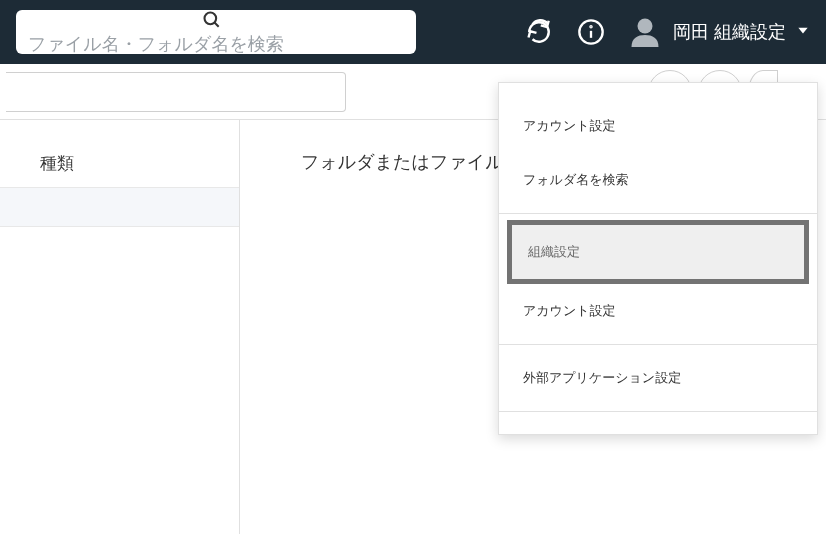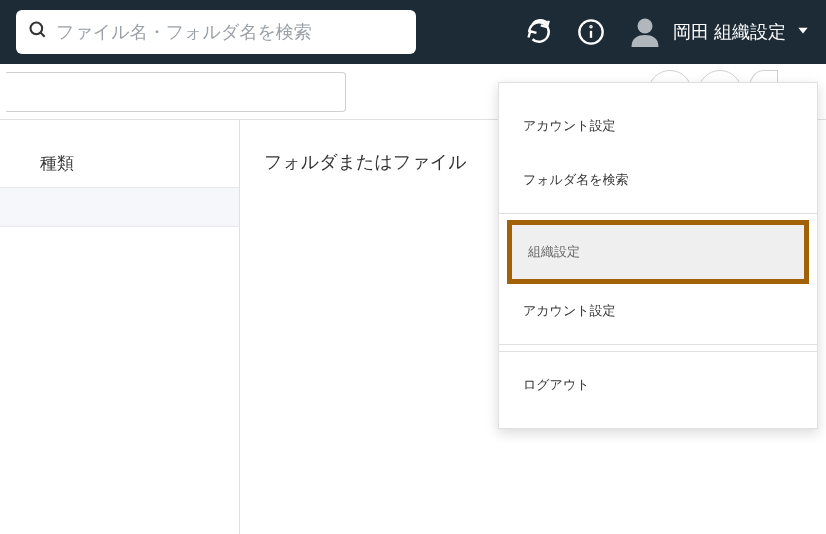--- a/index.html
+++ b/index.html
@@ -23,20 +23,21 @@
       padding: 0 16px;
     }
     .search-container {
       background: #ffffff;
       border-radius: 6px;
       height: 44px;
       width: 400px;
       display: flex;
       align-items: center;
       padding: 0 12px;
+      flex-direction: column;
     }
     .search-icon {
       margin-right: 8px;
       flex-shrink: 0;
     }
     .search-input {
       border: none;
       outline: none;
       font-size: 18px;
       color: #333;
@@ -122,20 +123,21 @@
       cursor: pointer;
     }
     .colorful-icon {
       width: 30px;
       height: 30px;
       position: relative;
     }
     .content-area {
       display: flex;
       height: calc(100% - 120px);
+      gap: 37px;
     }
     .sidebar {
       width: 240px;
       border-right: 1px solid #e0e0e0;
       padding-top: 20px;
     }
     .column-header {
       font-size: 17px;
       padding: 12px 40px;
       color: #333;
@@ -169,21 +171,21 @@
       padding: 18px 24px;
       font-size: 13px;
       color: #333;
       cursor: pointer;
     }
     .menu-item.highlighted {
       background: #efefef;
       color: #666;
       margin: 0 8px;
       padding: 18px 16px;
-      border: 5px solid #a16207;
+      border: 5px solid #737373;
     }
     .menu-divider {
       height: 1px;
       background: #e0e0e0;
       margin: 6px 0;
     }
   </style>
 </head>
 <body>
 
@@ -280,15 +282,15 @@
   </div>
 </div>
 
 <div class="dropdown-menu">
   <div class="menu-item">アカウント設定</div>
   <div class="menu-item">フォルダ名を検索</div>
   <div class="menu-divider"></div>
   <div class="menu-item highlighted">組織設定</div>
   <div class="menu-item">アカウント設定</div>
   <div class="menu-divider"></div>
+  <div class="menu-item">外部アプリケーション設定</div>
   <div class="menu-divider"></div>
-  <div class="menu-item">ログアウト</div>
 </div>
 
 </body></html>

